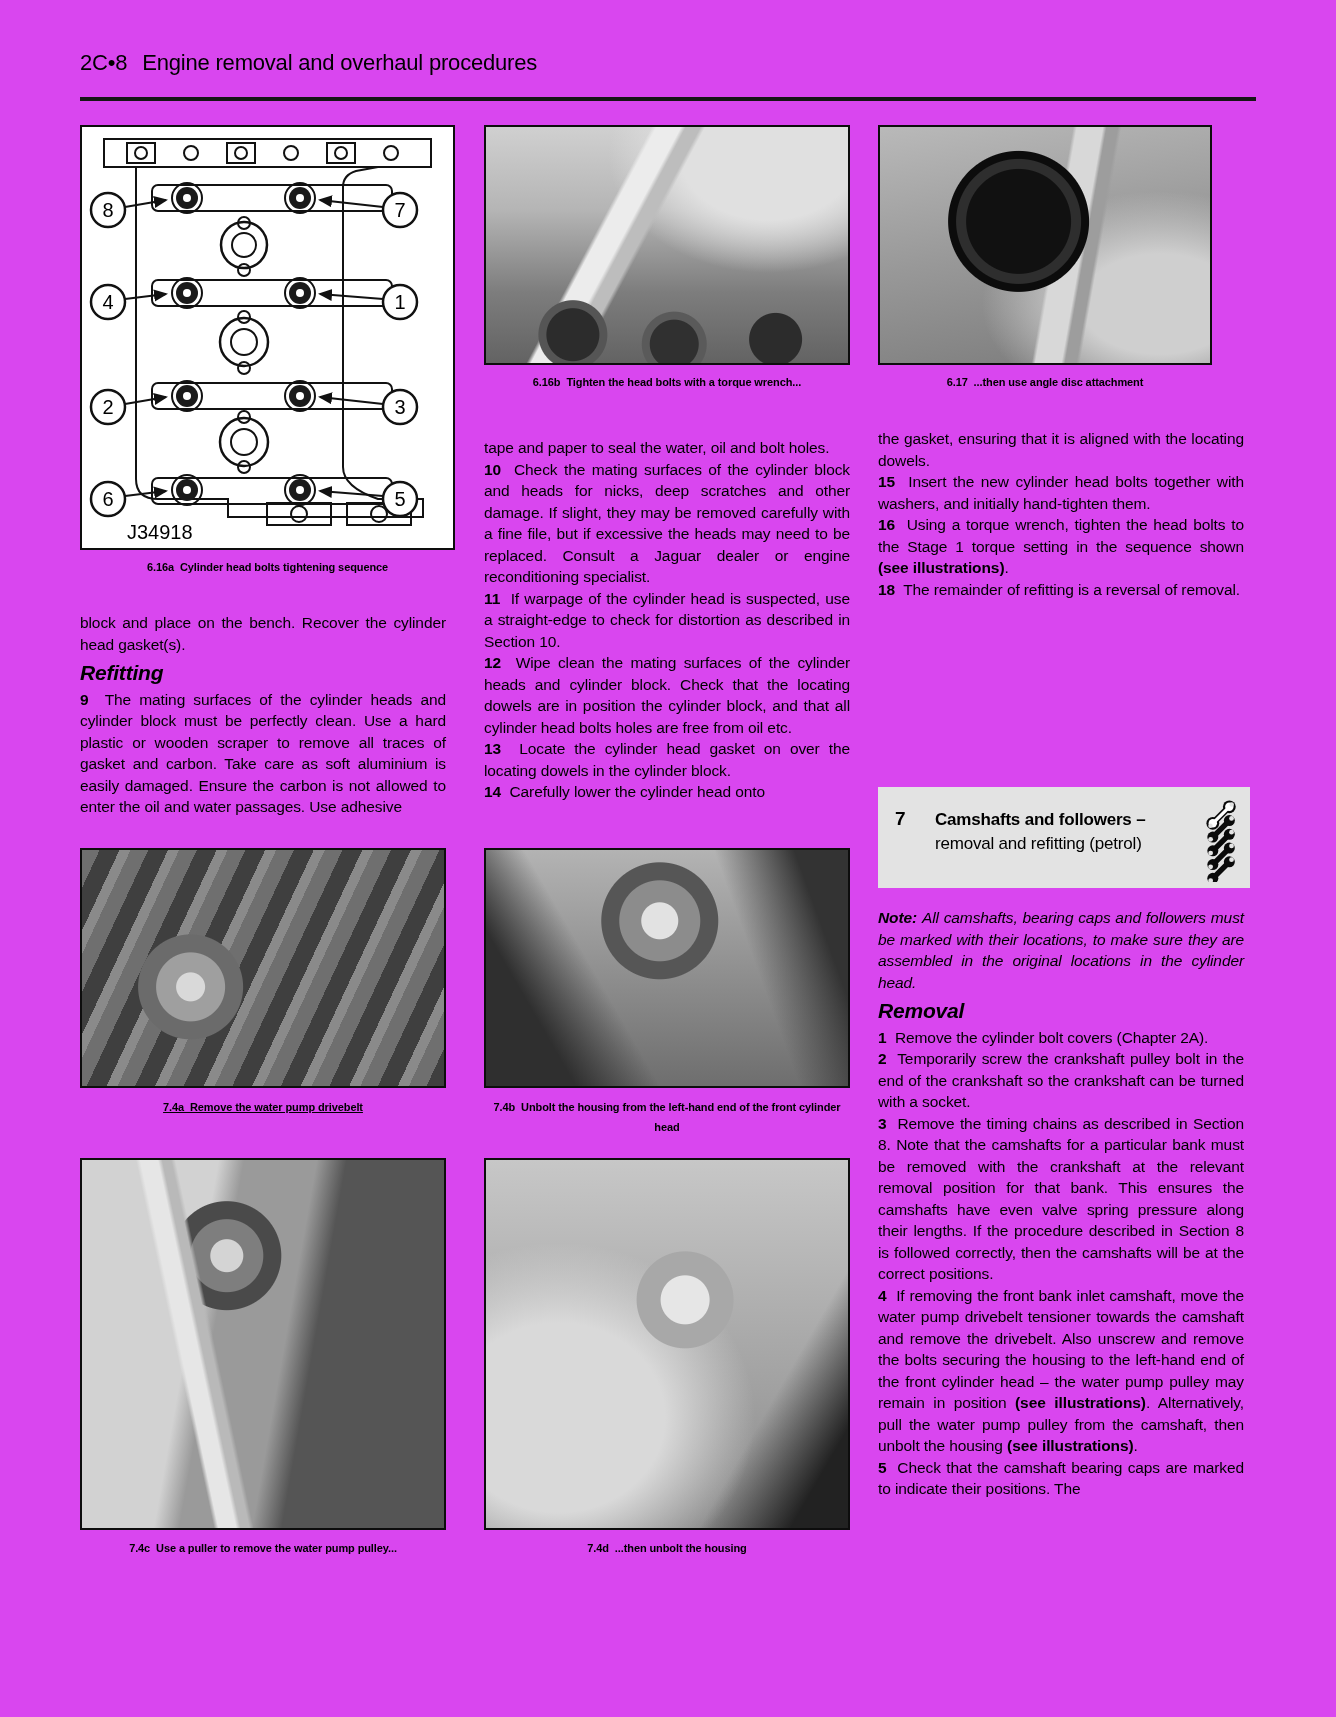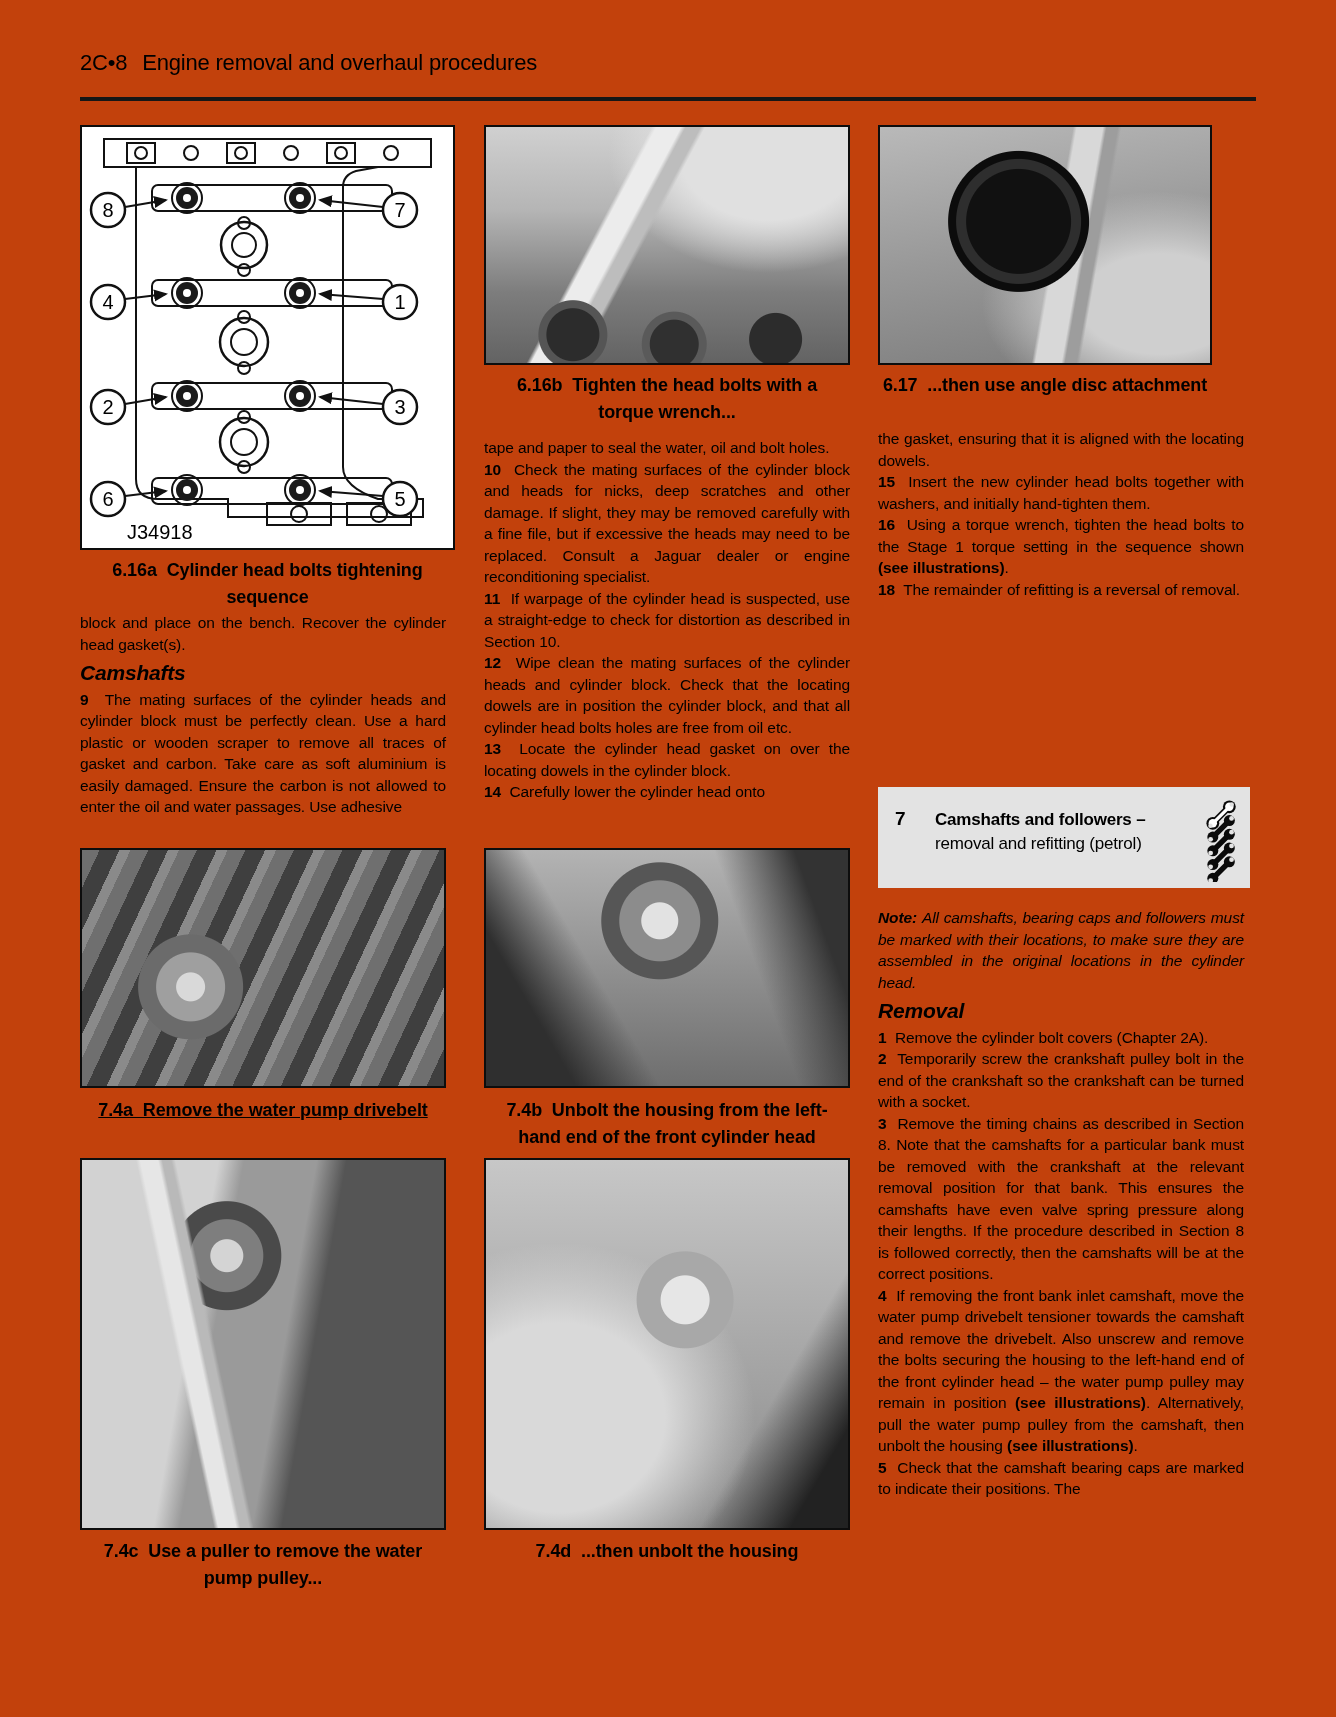--- a/index.html
+++ b/index.html
@@ -1,31 +1,31 @@
 <!DOCTYPE html>
 <html><head>
 <meta charset="utf-8">
 <style>
   html,body{margin:0;padding:0;background:#ffffff;}
-  .page{position:relative;width:1336px;height:1717px;background:#c2410c;
+  .page{position:relative;width:1336px;height:1717px;background:#d946ef;
         font-family:"Liberation Sans",sans-serif;color:#000;overflow:hidden;}
 
   
   .hdr{position:absolute;left:80px;top:50px;font-size:22px;letter-spacing:-0.2px;white-space:nowrap;}
   .hdr .code{margin-right:15px;}
   .rule{position:absolute;left:80px;top:97px;width:1176px;height:4px;background:#161616;}
 
   
   .bodytext{position:absolute;font-size:15.5px;line-height:21.5px;text-align:justify;letter-spacing:-0.1px;}
   .bodytext p{margin:0;}
   .b{font-weight:bold;}
   .i{font-style:italic;}
   .subhead{font-size:21px;font-weight:bold;font-style:italic;margin:7px 0 5px 0;letter-spacing:-0.2px;}
 
-  .caption{position:absolute;font-size:18px;font-weight:bold;line-height:27px;text-align:center;letter-spacing:-0.1px;}
+  .caption{position:absolute;font-size:11px;font-weight:bold;line-height:20px;text-align:center;letter-spacing:-0.1px;}
   .caption .inner{margin:0 auto;}
 
   
   .frame{position:absolute;border:2px solid #0d0d0d;box-sizing:border-box;background:#fff;}
   .ph{position:absolute;border:2px solid #0d0d0d;box-sizing:border-box;background-color:#8f8f8f;}
 
   .ph-616b{background:
     radial-gradient(circle at 24% 88%, #2c2c2c 0 26px, #555 27px 34px, rgba(0,0,0,0) 35px),
     radial-gradient(circle at 52% 92%, #303030 0 24px, #5a5a5a 25px 32px, rgba(0,0,0,0) 33px),
     radial-gradient(circle at 80% 90%, #2c2c2c 0 26px, rgba(0,0,0,0) 27px),
@@ -201,21 +201,21 @@
     <div class="inner" style="max-width:350px;">6.16b&nbsp; Tighten the head bolts with a torque wrench...</div>
   </div>
 
   <div class="ph ph-617" style="left:878px;top:125px;width:334px;height:240px;"></div>
   <div class="caption" style="left:860px;top:372px;width:370px;">
     <div class="inner">6.17&nbsp; ...then use angle disc attachment</div>
   </div>
 
   <div class="bodytext" style="left:80px;top:612px;width:366px;">
     <p><span>block and place on the bench. Recover the cylinder head gasket(s).</span></p>
-    <div class="subhead">Camshafts</div>
+    <div class="subhead">Refitting</div>
     <p><span class="b">9&nbsp;</span><span> The mating surfaces of the cylinder heads and cylinder block must be perfectly clean. Use a hard plastic or wooden scraper to remove all traces of gasket and carbon. Take care as soft aluminium is easily damaged. Ensure the carbon is not allowed to enter the oil and water passages. Use adhesive</span></p>
   </div>
 
   <div class="ph ph-74a" style="left:80px;top:848px;width:366px;height:240px;"></div>
   <div class="caption" style="left:80px;top:1097px;width:366px;text-decoration:underline;">
     <div class="inner">7.4a&nbsp; Remove the water pump drivebelt</div>
   </div>
 
   <div class="ph ph-74c" style="left:80px;top:1158px;width:366px;height:372px;"></div>
   <div class="caption" style="left:80px;top:1538px;width:366px;">

